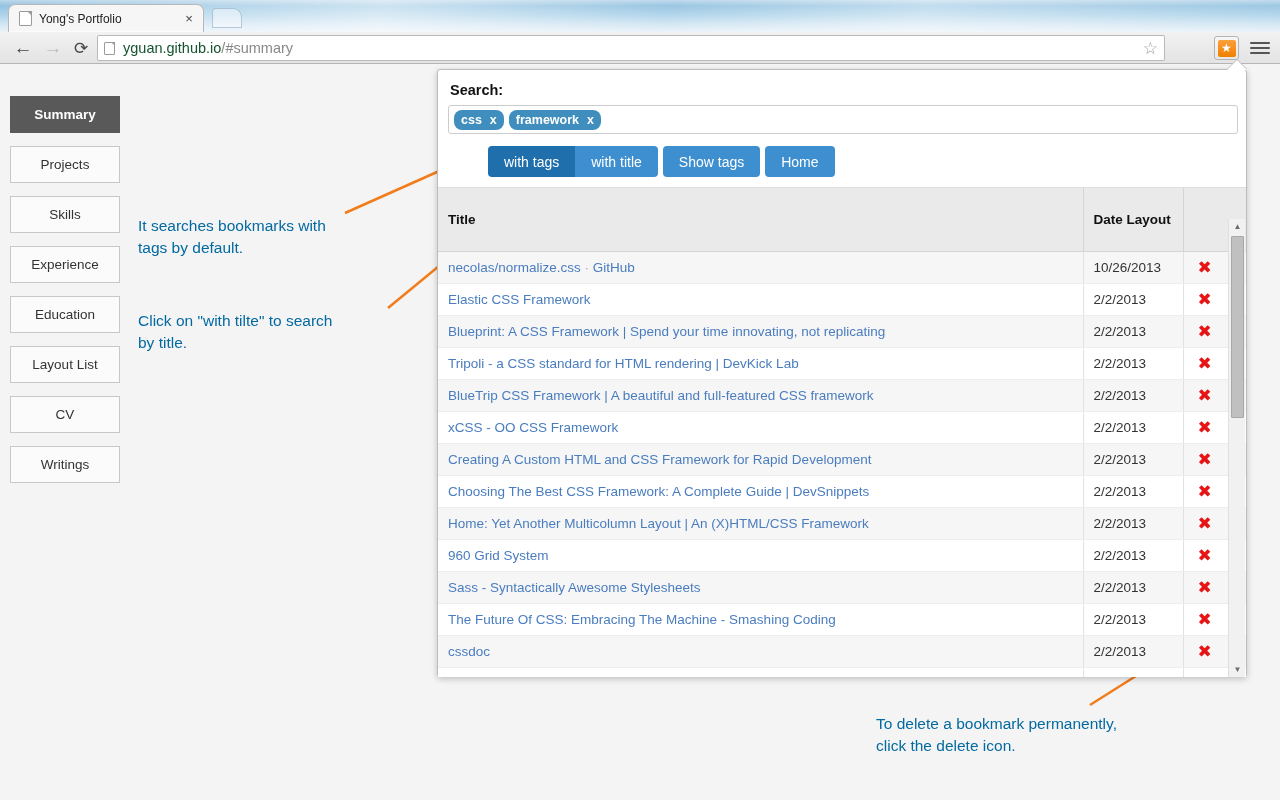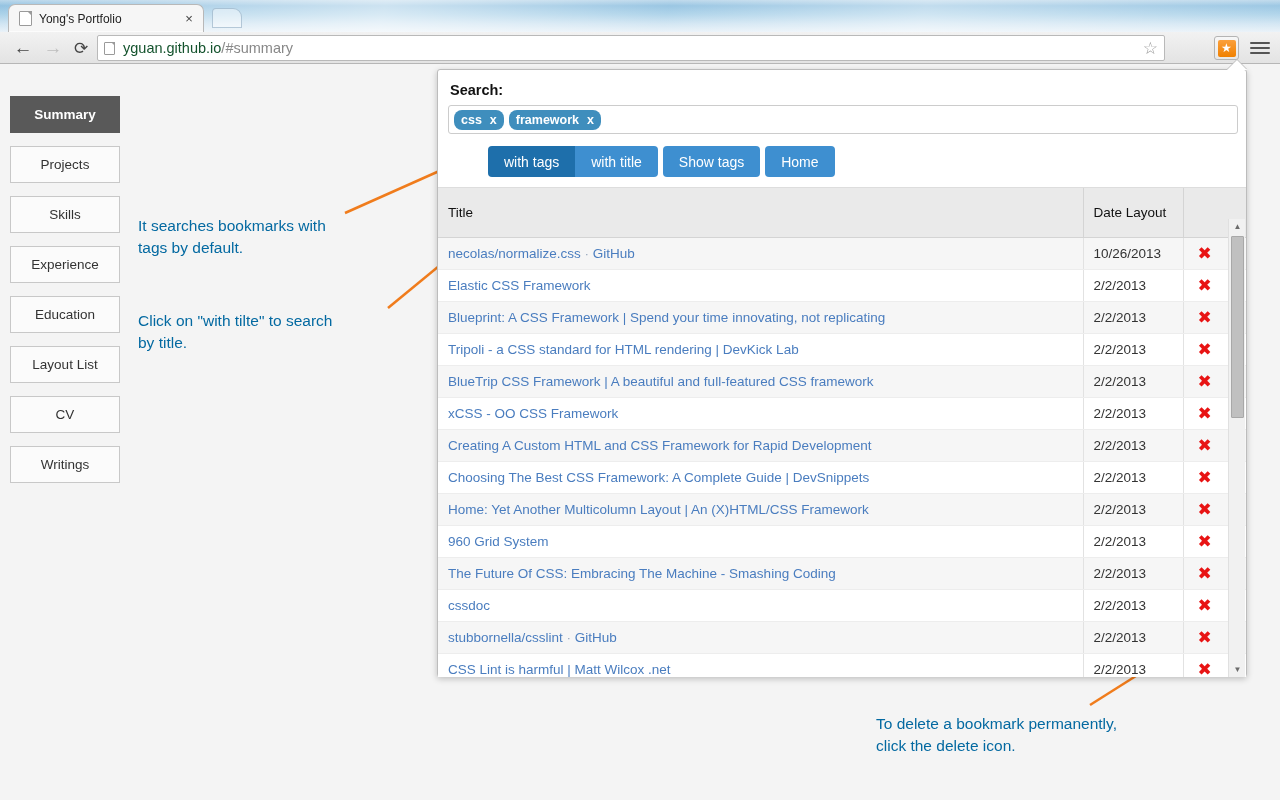--- a/index.html
+++ b/index.html
@@ -172,22 +172,22 @@
   .btn.joined-right { border-radius: 0 4px 4px 0; margin-left: -5px; }
 
   
   .table-wrap {
     position: absolute; top: 117px; left: 0px; width: 808px; height: 490px;
     border-top: 1px solid #ddd; overflow: hidden;
   }
   .tbl { width: 808px; border-collapse: collapse; table-layout: fixed; }
   .tbl th {
     background: #eaeaea; text-align: left;
-    font-size: 13.5px; color: #111; font-weight: normal;
-    padding: 17px 10px; height: 31px;
+    font-size: 13.5px; color: #111; font-weight: bold;
+    padding: 24px 10px; height: 31px;
     border-right: 1px solid #d4d4d4; border-bottom: 1px solid #d4d4d4;
   }
   .tbl td {
     font-size: 13.5px; padding: 7px 10px; height: 30px;
     border-right: 1px solid #e2e2e2; border-bottom: 1px solid #ededed;
     white-space: nowrap; overflow: hidden;
   }
   .col-title { width: 645px; }
   .col-date  { width: 100px; }
   .col-del   { width: 63px; border-right: none !important; }
@@ -378,20 +378,25 @@
               <td class="col-title"><span class="link"><span>Home: Yet Another Multicolumn Layout | An (X)HTML/CSS Framework</span></span></td>
               <td class="col-date date">2/2/2013</td>
               <td class="col-del del-cell"><span class="del-icon">✖</span></td>
             </tr>
             <tr>
               <td class="col-title"><span class="link"><span>960 Grid System</span></span></td>
               <td class="col-date date">2/2/2013</td>
               <td class="col-del del-cell"><span class="del-icon">✖</span></td>
             </tr>
             <tr>
+              <td class="col-title"><span class="link"><span>Sass - Syntactically Awesome Stylesheets</span></span></td>
+              <td class="col-date date">2/2/2013</td>
+              <td class="col-del del-cell"><span class="del-icon">✖</span></td>
+            </tr>
+            <tr>
               <td class="col-title"><span class="link"><span>The Future Of CSS: Embracing The Machine - Smashing Coding</span></span></td>
               <td class="col-date date">2/2/2013</td>
               <td class="col-del del-cell"><span class="del-icon">✖</span></td>
             </tr>
             <tr>
               <td class="col-title"><span class="link"><span>cssdoc</span></span></td>
               <td class="col-date date">2/2/2013</td>
               <td class="col-del del-cell"><span class="del-icon">✖</span></td>
             </tr>
             <tr>

